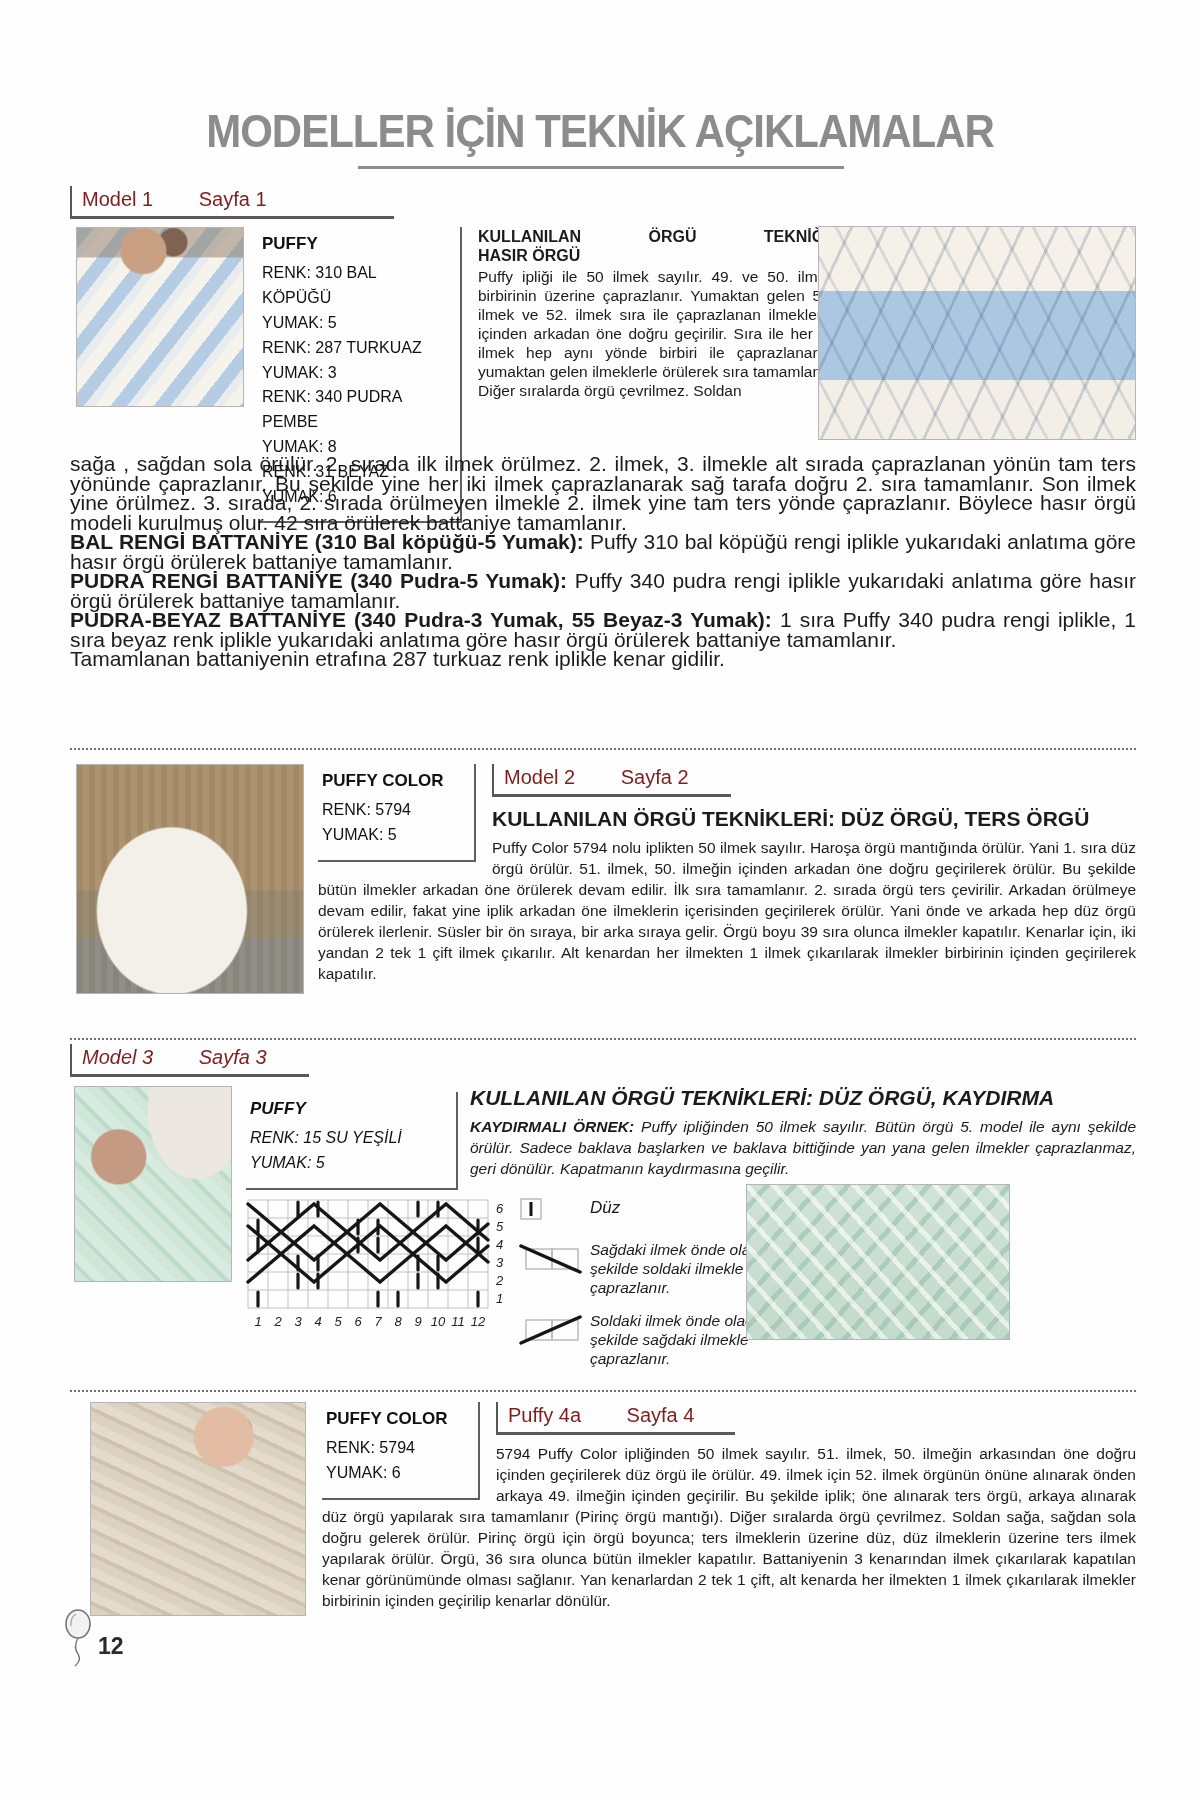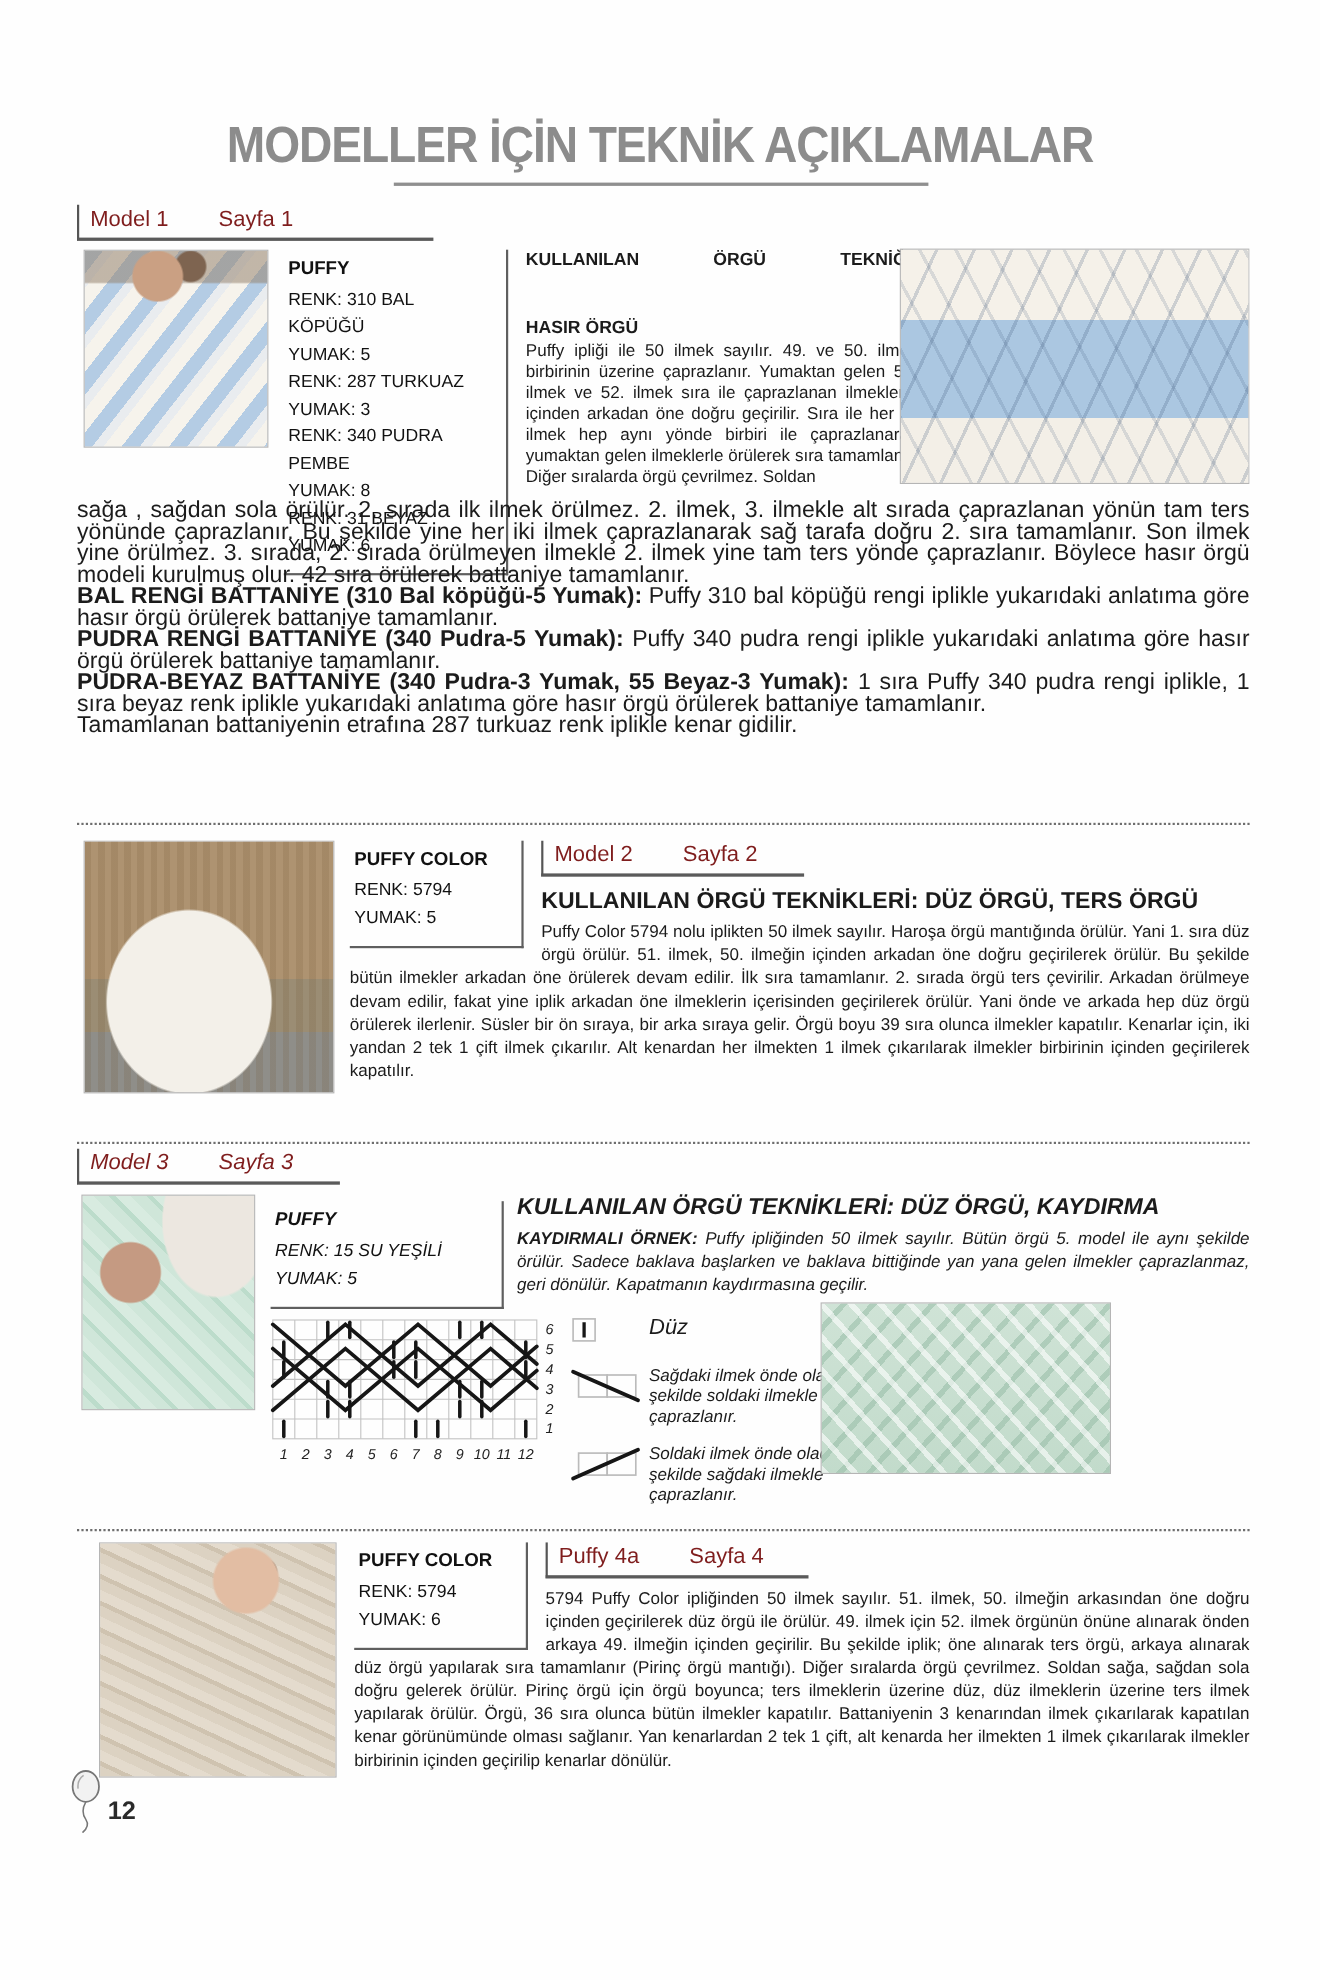--- a/index.html
+++ b/index.html
@@ -33,21 +33,21 @@
   .m1row{display:flex;align-items:flex-start;}
   .m1-photo{width:168px;height:180px;margin-left:6px;
     background:
       radial-gradient(circle at 40% 13%, #caa083 0 12%, rgba(202,160,131,0) 13%),
       radial-gradient(circle at 58% 8%, #7e6450 0 7%, rgba(0,0,0,0) 8%),
       linear-gradient(180deg, rgba(150,132,112,.55) 0 16%, rgba(0,0,0,0) 17%),
       repeating-linear-gradient(128deg, #b4cce4 0 13px, #e9ecef 13px 21px, #f6f3ec 21px 34px);}
   .m1mat{width:204px;min-height:184px;margin-left:14px;}
   .m1tech{width:372px;padding:0 0 0 16px;font-size:15.5px;line-height:19px;box-sizing:border-box;}
   .thead1{font-weight:700;font-size:16px;text-align:justify;text-align-last:justify;}
-  .thead2{font-weight:700;font-size:16px;margin-top:43px;}
+  .thead2{font-weight:700;font-size:16px;}
   .m1tech .tbody{text-align:justify;margin-top:2px;}
   .m1-swatch{position:absolute;left:748px;top:40px;width:318px;height:214px;
     background:
       repeating-linear-gradient(115deg, rgba(0,0,0,0) 0 28px, rgba(60,85,120,0.22) 28px 31px),
       repeating-linear-gradient(62deg, rgba(0,0,0,0) 0 26px, rgba(60,85,120,0.16) 26px 29px),
       linear-gradient(180deg, #f5f1e9 0 30%, #abc7e1 30% 72%, #f3efe7 72%);}
   .fulltext{position:absolute;left:0;top:268px;width:1066px;font-size:21px;line-height:19.5px;}
   .fulltext p{margin:0;}
 
   .dotsep{position:absolute;left:70px;width:1066px;height:0;border-top:2px dotted #6e6e6e;}
@@ -72,21 +72,21 @@
   .m3right{position:absolute;left:400px;top:40px;width:666px;}
   .chartwrap{position:absolute;left:168px;top:146px;width:300px;height:150px;}
   .colnums{position:absolute;left:10px;top:124px;width:240px;display:flex;}
   .colnums span{width:20px;text-align:center;font-size:13px;color:#222;}
   .rownums{position:absolute;left:258px;top:10px;display:flex;flex-direction:column;}
   .rownums span{height:18px;line-height:18px;font-size:13px;color:#222;}
   .legend{position:absolute;left:448px;top:150px;width:300px;}
   .lgitem{display:flex;align-items:flex-start;margin-bottom:14px;}
   .lgsym{flex:0 0 72px;padding-top:2px;}
   .lgtext{font-size:15.5px;line-height:19px;color:#1b1b1b;width:220px;}
-  .lg1 .lgtext{font-size:20px;padding-top:4px;}
+  .lg1 .lgtext{font-size:17px;padding-top:4px;}
   .m3-swatch{position:absolute;left:676px;top:140px;width:264px;height:156px;
     background:
       repeating-linear-gradient(48deg, rgba(255,255,255,0.6) 0 5px, rgba(0,0,0,0) 5px 20px),
       repeating-linear-gradient(-48deg, rgba(150,188,166,0.55) 0 5px, rgba(0,0,0,0) 5px 20px),
       linear-gradient(#cfe3d6,#c2dbcb);}
 
   
   .m4-photo{float:left;width:216px;height:214px;margin:0 16px 4px 20px;
     background:
       radial-gradient(circle at 62% 16%, #e2bda3 0 13%, rgba(0,0,0,0) 14%),

